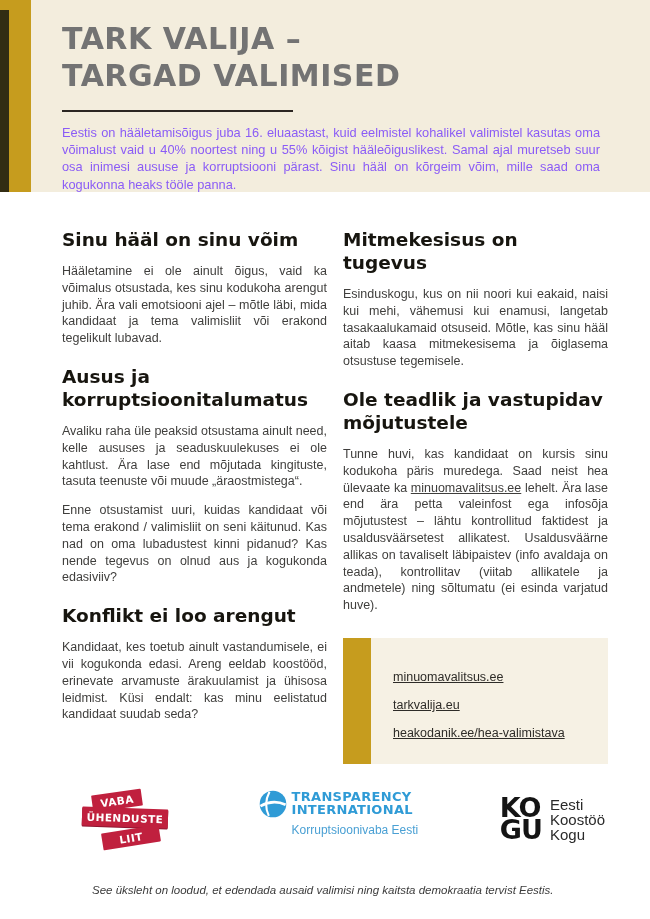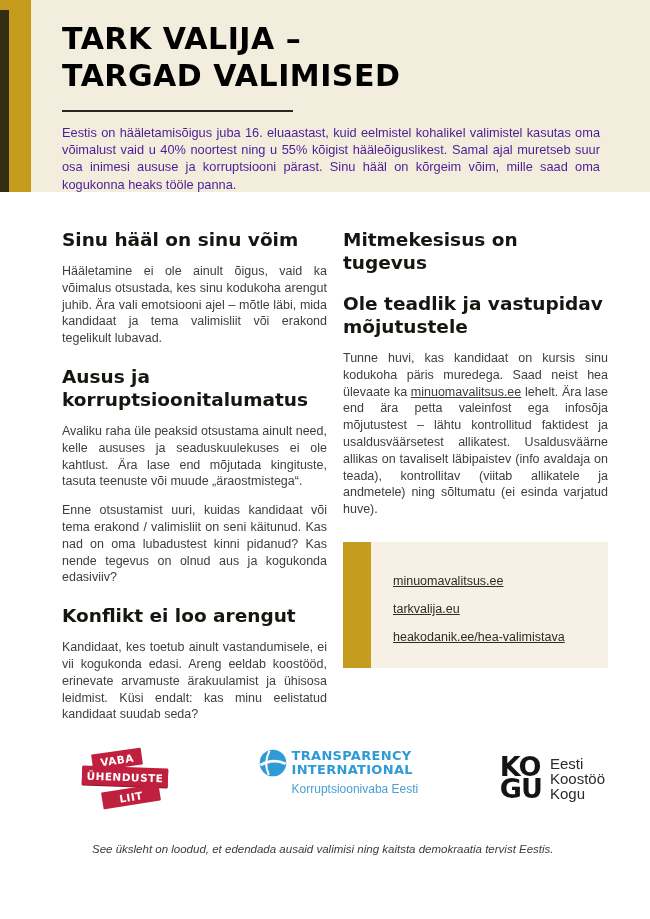--- a/index.html
+++ b/index.html
@@ -5,24 +5,24 @@
   html,body{margin:0;padding:0;}
   body{background:#ffffff;font-family:"Liberation Sans",sans-serif;}
   .page{position:relative;width:650px;height:919px;background:#ffffff;overflow:hidden;}
 
   
   .hero{position:relative;height:192px;background:#f3eddd;}
   .gold-bar{position:absolute;left:0;top:0;width:31px;height:100%;background:#c69c1e;}
   .dark-edge{position:absolute;left:0;top:10px;width:9px;height:182px;background:#332d13;}
   .hero-inner{position:absolute;left:62px;right:50px;top:0;}
   .title{margin:20px 0 0;font-family:"DejaVu Sans",sans-serif;font-weight:bold;
-         font-size:30px;line-height:37px;color:#000000;letter-spacing:.5px;}
+         font-size:30px;line-height:37px;color:#737373;letter-spacing:.5px;}
   .title span{display:block;}
   .title-rule{width:231px;height:2px;background:#2b2622;margin-top:16px;}
-  .intro{margin:12px 0 0;font-size:12.8px;line-height:17.2px;color:#4c1d95;text-align:justify;}
+  .intro{margin:12px 0 0;font-size:12.8px;line-height:17.2px;color:#8b5cf6;text-align:justify;}
 
   
   .columns{display:flex;gap:16px;padding:0 42px 0 62px;margin-top:36px;}
   .col{flex:1;min-width:0;}
   .col h2{font-family:"DejaVu Sans",sans-serif;font-weight:bold;font-size:18.5px;
           line-height:23px;color:#17150f;margin:18px 0 0;}
   .col h2.first{margin-top:0;}
   .col p{font-size:12.5px;line-height:16.8px;color:#3f3e3c;text-align:justify;margin:12px 0 0;}
   .inline-link{color:#3f3e3c;text-decoration:underline;cursor:pointer;}
 
@@ -94,20 +94,21 @@
       <h2>Ausus ja korruptsioonitalumatus</h2>
       <p>Avaliku raha üle peaksid otsustama ainult need, kelle aususes ja seaduskuulekuses ei ole kahtlust. Ära lase end mõjutada kingituste, tasuta teenuste või muude „äraostmistega“.</p>
       <p>Enne otsustamist uuri, kuidas kandidaat või tema erakond / valimisliit on seni käitunud. Kas nad on oma lubadustest kinni pidanud? Kas nende tegevus on olnud aus ja kogukonda edasiviiv?</p>
 
       <h2>Konflikt ei loo arengut</h2>
       <p>Kandidaat, kes toetub ainult vastandumisele, ei vii kogukonda edasi. Areng eeldab koostööd, erinevate arvamuste ärakuulamist ja ühisosa leidmist. Küsi endalt: kas minu eelistatud kandidaat suudab seda?</p>
     </div>
 
     <div class="col">
       <h2 class="first">Mitmekesisus on tugevus</h2>
+      <p>Esinduskogu, kus on nii noori kui eakaid, naisi kui mehi, vähemusi kui enamusi, langetab tasakaalukamaid otsuseid. Mõtle, kas sinu hääl aitab kaasa mitmekesisema ja õiglasema otsustuse tegemisele.</p>
 
       <h2>Ole teadlik ja vastupidav mõjutustele</h2>
       <p><span>Tunne huvi, kas kandidaat on kursis sinu kodukoha päris muredega. Saad neist hea ülevaate ka </span><span class="inline-link">minuomavalitsus.ee</span><span> lehelt. Ära lase end ära petta valeinfost ega infosõja mõjutustest – lähtu kontrollitud faktidest ja usaldusväärsetest allikatest. Usaldusväärne allikas on tavaliselt läbipaistev (info avaldaja on teada), kontrollitav (viitab allikatele ja andmetele) ning sõltumatu (ei esinda varjatud huve).</span></p>
 
       <div class="see-also">
         <div class="box-bar"></div>
         <div class="box-content">
           <a class="link">minuomavalitsus.ee</a>
           <a class="link">tarkvalija.eu</a>
           <a class="link">heakodanik.ee/hea-valimistava</a>

